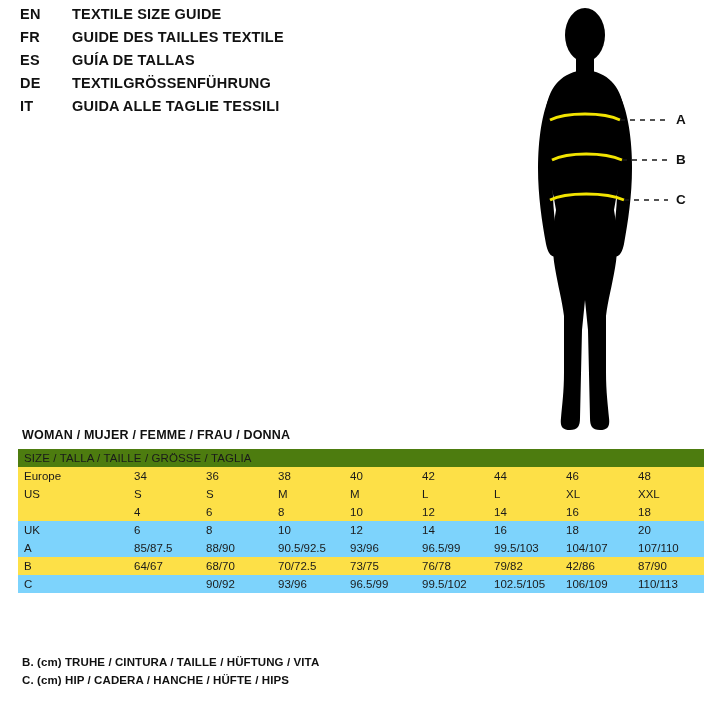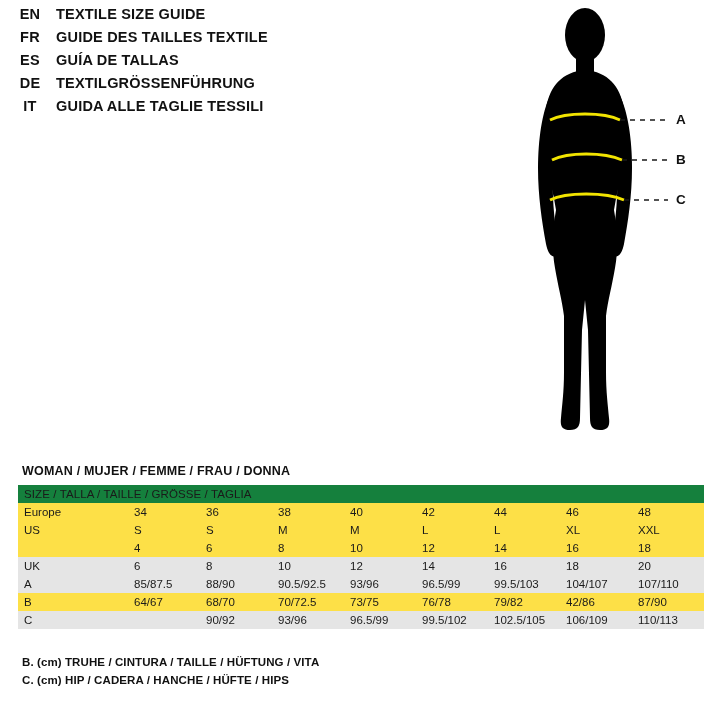--- a/index.html
+++ b/index.html
@@ -12,24 +12,23 @@
     height: 720px;
     font-family: "Liberation Sans", sans-serif;
     color: #1a1a1a;
     position: relative;
     overflow: hidden;
   }
 
   
   #title-block {
     position: absolute;
-    left: 4px;
+    left: 20px;
     top: 6px;
     width: 420px;
-    text-align: center;
   }
   .title-row {
     display: flex;
     align-items: baseline;
     height: 23px;
   }
   .title-lang {
     width: 52px;
     font-size: 14.5px;
     font-weight: bold;
@@ -58,21 +57,21 @@
     position: absolute;
     font-size: 13.5px;
     font-weight: bold;
     color: #111;
   }
 
   
   #table-block {
     position: absolute;
     left: 18px;
-    top: 460px;
+    top: 424px;
     width: 686px;
   }
   #woman-heading {
     font-size: 12.5px;
     font-weight: bold;
     letter-spacing: 0.2px;
     padding: 4px 4px 7px 4px;
     color: #111;
   }
   table.size-table {
@@ -81,31 +80,31 @@
     font-size: 11.5px;
     color: #1a1a1a;
   }
   table.size-table td, table.size-table th {
     text-align: left;
     padding: 3px 4px 3px 6px;
     font-weight: normal;
     white-space: nowrap;
   }
   .row-head {
-    background: #15803d;
+    background: #4d7c0f;
   }
   .row-head td {
     font-weight: bold;
     font-size: 11.5px;
     letter-spacing: 0.1px;
     padding-top: 4px;
     padding-bottom: 4px;
   }
   .row-light { background: #fde047; }
-  .row-shade { background: #e5e5e5; }
+  .row-shade { background: #7dd3fc; }
 
   col.c-label { width: 110px; }
   col.c-val { width: 72px; }
 
   
   #notes-block {
     position: absolute;
     left: 22px;
     top: 653px;
     width: 520px;

